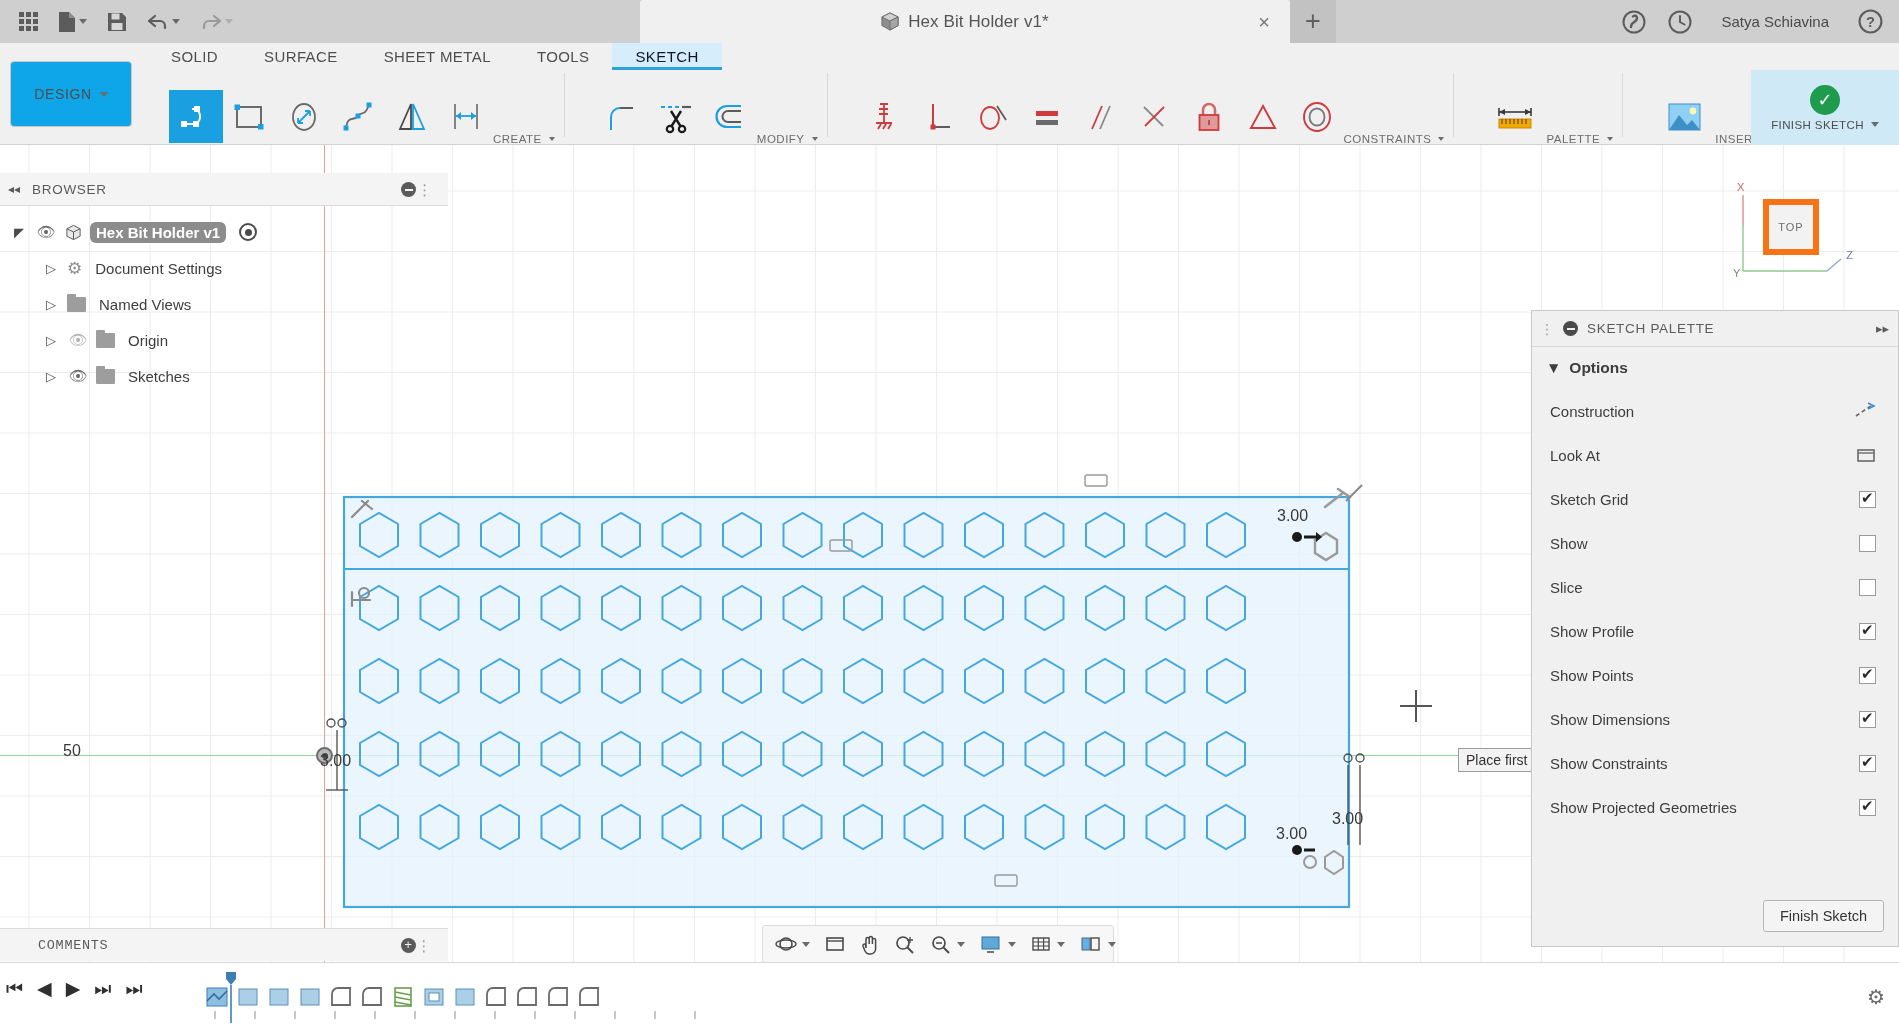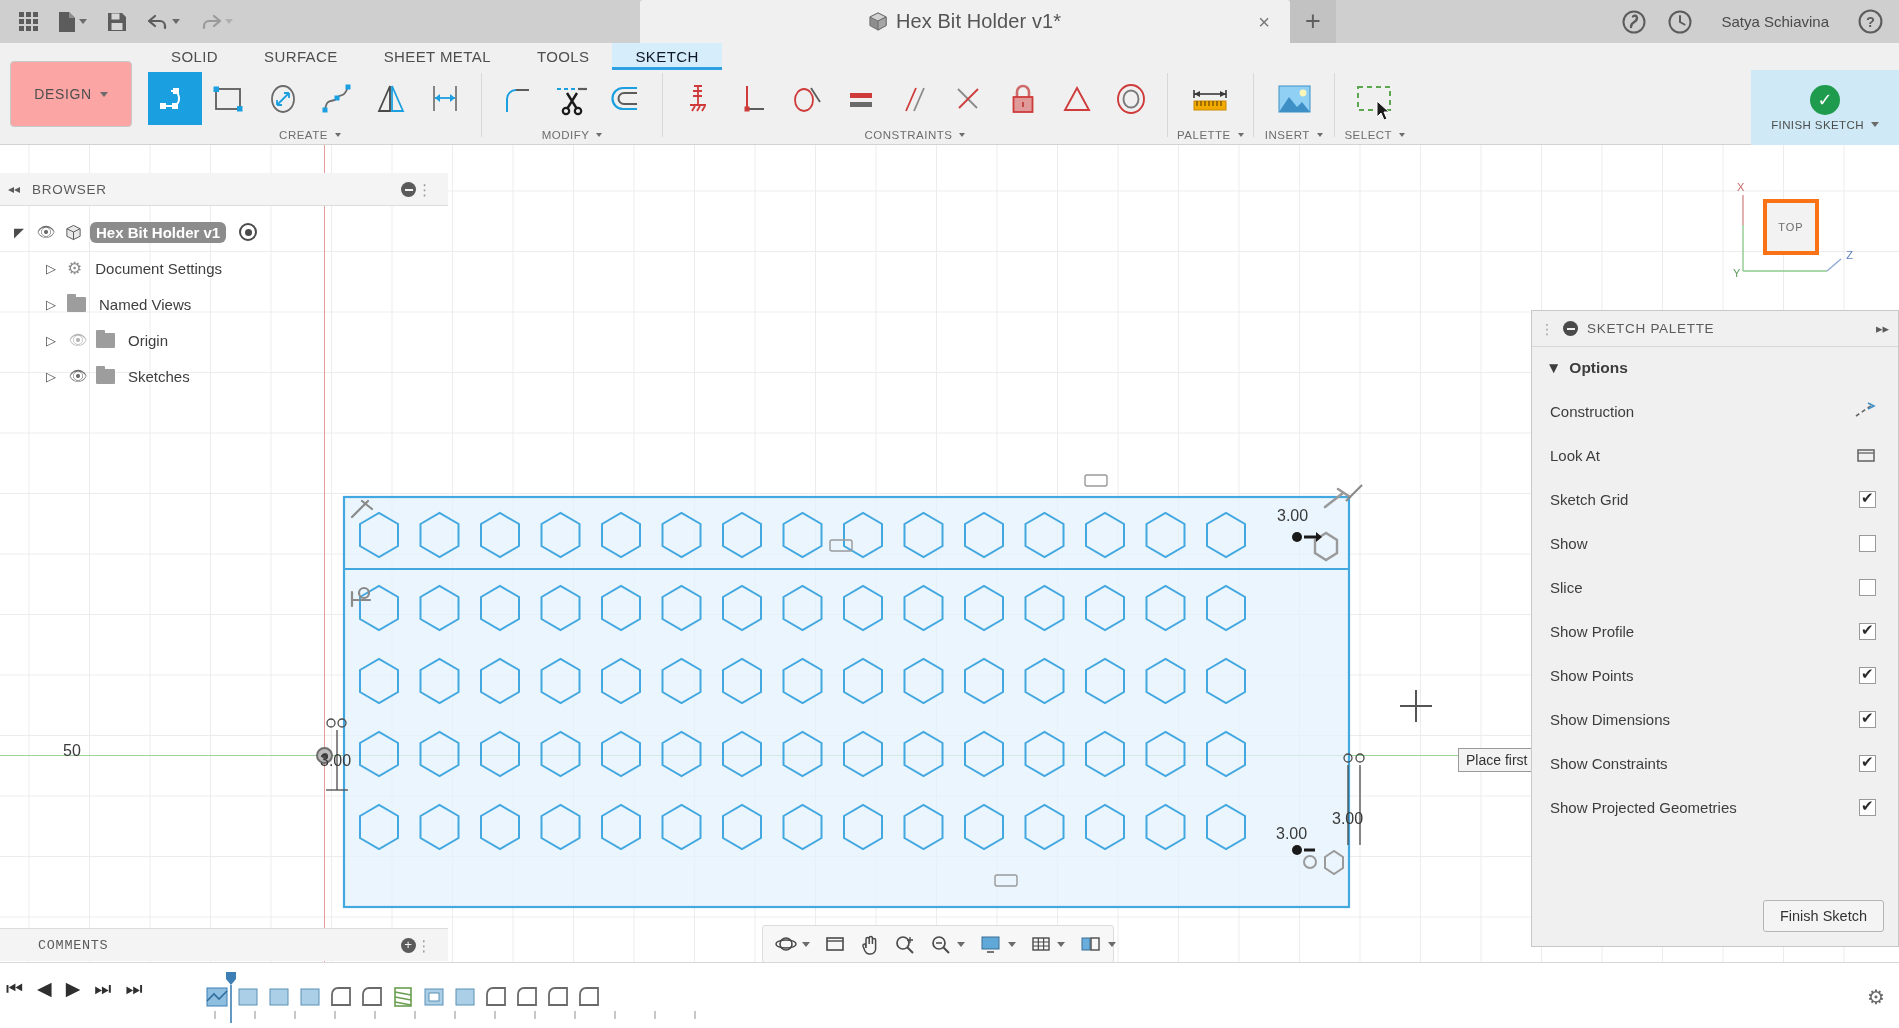--- a/index.html
+++ b/index.html
@@ -28,21 +28,21 @@
   .caret.dim { border-top-color: #b0b0b0; }
   .grid9 { display: grid; grid-template-columns: repeat(3,5px); grid-template-rows: repeat(3,5px); gap: 2px; }
   .grid9 i { background: #5c5c5c; display: block; width: 5px; height: 5px; }
 
   .doc-tab {
     position: absolute; left: 640px; top: 0; width: 650px; height: 43px;
     background: #f0f0f0;
     display: flex; align-items: center; justify-content: center;
     border-top-left-radius: 3px; border-top-right-radius: 3px;
   }
-  .doc-tab .title { font-size: 20px; color: #555; margin-left: 9px; letter-spacing: .1px; }
+  .doc-tab .title { font-size: 17px; color: #555; margin-left: 9px; letter-spacing: .1px; }
   .tab-close {
     position: absolute; right: 20px; top: 50%; transform: translateY(-50%);
     font-size: 20px; color: #777; cursor: pointer; line-height: 1;
   }
   .newtab {
     position: absolute; left: 1290px; top: 0; width: 46px; height: 43px;
     background: #c2c2c2; display: flex; align-items: center; justify-content: center;
     font-size: 27px; color: #5f5f5f; cursor: pointer; font-weight: 300;
   }
   .tb-right {
@@ -63,27 +63,27 @@
   }
   .tabs { position: absolute; left: 148px; top: 0; height: 27px; display: flex; }
   .tab {
     font-size: 15px; color: #4e4e4e; padding: 5px 23px 5px 23px; cursor: pointer;
     letter-spacing: .4px;
   }
   .tab.active { background: #d6edfb; color: #0f172a; border-bottom: 3px solid #2e9fe0; }
 
   .design-btn {
     position: absolute; left: 10px; top: 18px; width: 122px; height: 66px;
-    background: #fca5a5; border: 1px solid #c9c9c9; border-radius: 4px;
+    background: #0ea5e9; border: 1px solid #c9c9c9; border-radius: 4px;
     display: flex; align-items: center; justify-content: center; cursor: pointer;
     font-size: 14px; color: #4e4e4e; letter-spacing: .6px; gap: 5px;
   }
 
   .rgroups { position: absolute; left: 148px; top: 27px; height: 75px; display: flex; align-items: flex-start; }
-  .rgroup { display: flex; flex-direction: column; align-items: center; height: 75px; position: relative; }
+  .rgroup { display: flex; align-items: flex-end; height: 75px; position: relative; margin-left: 21px; }
   .rgroup .row { display: flex; align-items: center; height: 57px; }
   .rgroup .glabel {
     font-size: 11.5px; color: #6d6d6d; letter-spacing: .5px;
     display: flex; align-items: center; gap: 4px; margin-top: 2px; cursor: pointer;
   }
   .glabel .caret { border-top-color: #6d6d6d; border-left-width: 3.5px; border-right-width: 3.5px; border-top-width: 4.5px; }
   .sep { width: 1px; height: 64px; background: #d8d8d8; margin: 0 9px; align-self: flex-start; margin-top: 3px; }
   .tool {
     width: 54px; height: 53px; display: flex; align-items: center; justify-content: center; cursor: pointer;
   }
@@ -137,21 +137,21 @@
   }
 
   .dim-label { position: absolute; font-size: 16px; color: #3a3a3a; white-space: nowrap; }
 
   
   .viewcube {
     position: absolute; right: 48px; top: 30px; width: 120px; height: 110px;
   }
   .vc-face {
     position: absolute; left: 32px; top: 24px; width: 56px; height: 56px;
-    background: #f2f2f2; border: 4px solid #f97316;
+    background: #f2f2f2; border: 6px solid #f97316;
     display: flex; align-items: center; justify-content: center;
     font-size: 11px; color: #6c6c6c; letter-spacing: 1px;
   }
   .vc-ax { position: absolute; font-size: 11px; }
 
   
   .browser {
     position: absolute; left: 0; top: 173px; width: 448px;
   }
   .browser-head {

